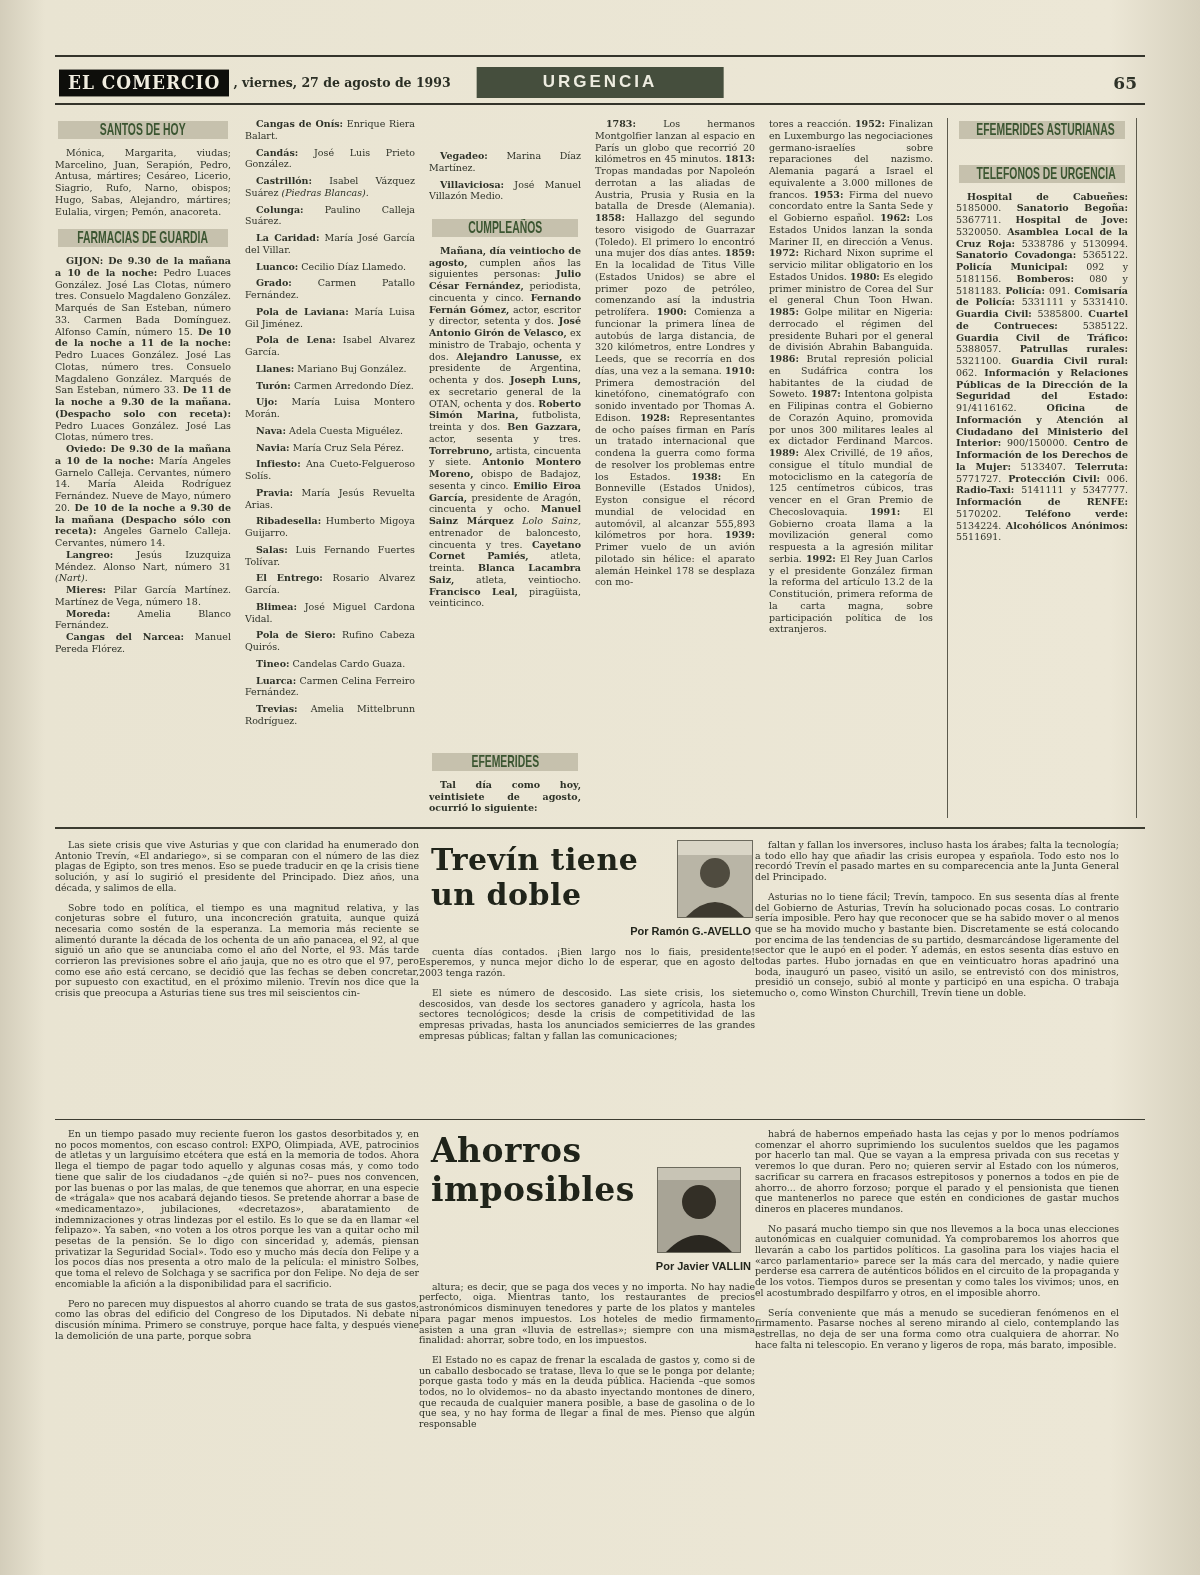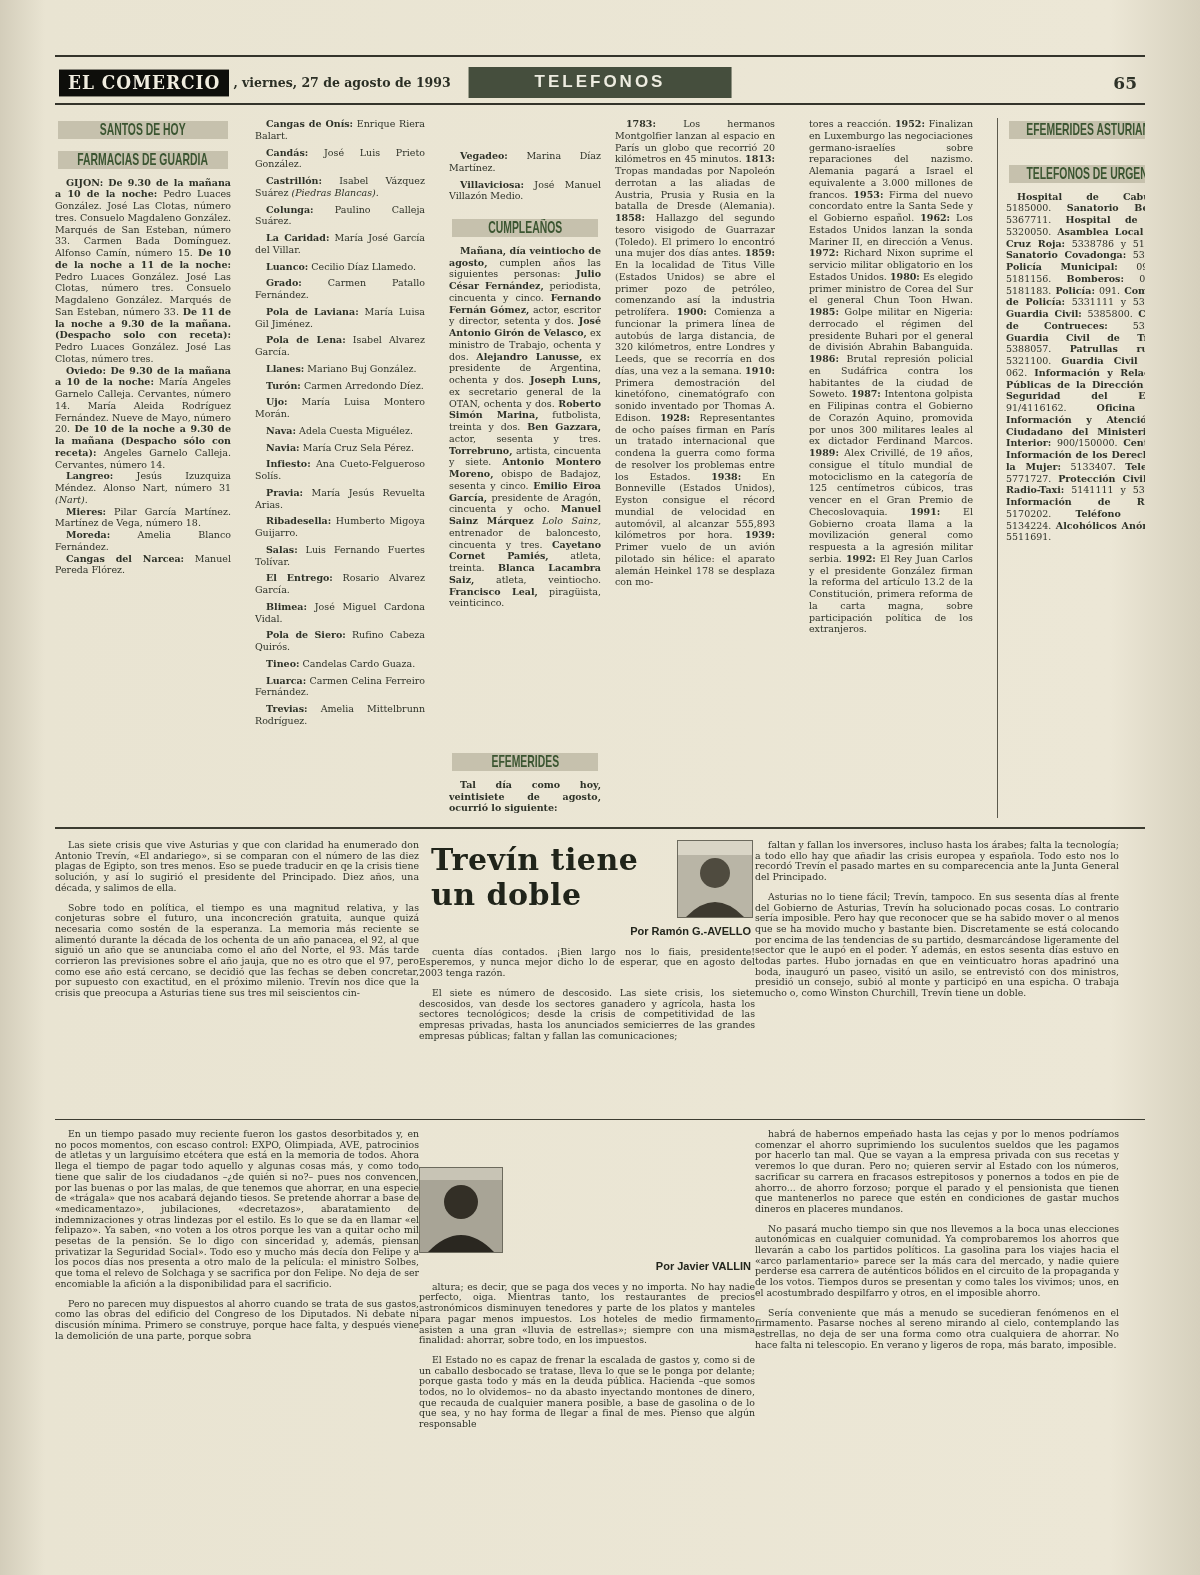--- a/index.html
+++ b/index.html
@@ -16,21 +16,21 @@
     font-weight:bold;font-size:17px;letter-spacing:1px;padding:1px 9px 3px;
     transform:scaleY(1.12);transform-origin:center;}
   .mdate{font-weight:bold;font-size:12.5px;margin-left:4px;color:#2b2f25;}
   .mag{position:absolute;left:50%;transform:translateX(-50%);
     background:#454e3d;color:#edece0;font-family:"Liberation Sans",sans-serif;
     font-weight:bold;font-size:17px;letter-spacing:3px;padding:5px 66px 6px;}
   .pageno{margin-left:auto;font-weight:bold;font-size:17px;margin-right:4px;}
 
   
   .agenda{display:grid;grid-template-columns:176px 170px 152px 160px 164px 190px;
-    column-gap:24px;margin-top:13px;height:700px;overflow:hidden;}
+    column-gap:14px;margin-top:13px;height:700px;overflow:hidden;}
   .col{overflow:hidden;font-size:9.5px;line-height:11.75px;text-align:justify;hyphens:auto;}
   .col p{margin:0;text-indent:11px;}
   .towns p{margin:0 0 5px;text-indent:11px;}
   .bar{background:#c6c1ad;color:#3b5531;text-align:center;padding:3px 0 2px;
     margin:3px 3px 8px;white-space:nowrap;overflow:hidden;}
   .bar span{display:inline-block;font-family:"Liberation Sans",sans-serif;
     font-weight:bold;font-size:13px;transform:scale(0.8,1.3);transform-origin:center;}
   .mt{margin-top:12px;}
   .mt2{margin-top:26px;}
   .col6{border-left:1px solid #5c5a4d;border-right:1px solid #5c5a4d;padding:0 8px;}
@@ -71,28 +71,29 @@
 </style>
 </head>
 <body>
 
 <div class="page">
   <div class="inner">
 
     <header class="masthead">
       <span class="brand">EL COMERCIO</span>
       <span class="mdate">, viernes, 27 de agosto de 1993</span>
-      <div class="mag"><span>TELEFONOS</span></div>
+      <div class="mag"><span>URGENCIA</span></div>
       <span class="pageno">65</span>
     </header>
 
     <section class="agenda">
 
       <div class="col">
         <div class="bar"><span>SANTOS DE HOY</span></div>
+        <p>Mónica, Margarita, viudas; Marcelino, Juan, Serapión, Pedro, Antusa, mártires; Cesáreo, Licerio, Siagrio, Rufo, Narno, obispos; Hugo, Sabas, Alejandro, mártires; Eulalia, virgen; Pemón, anacoreta.</p>
         <div class="bar mt"><span>FARMACIAS DE GUARDIA</span></div>
         <div>
             <p><b>GIJON: De 9.30 de la mañana a 10 de la noche:</b> Pedro Luaces González. José Las Clotas, número tres. Consuelo Magdaleno González. Marqués de San Esteban, número 33. Carmen Bada Domínguez. Alfonso Camín, número 15. <b>De 10 de la noche a 11 de la noche:</b> Pedro Luaces González. José Las Clotas, número tres. Consuelo Magdaleno González. Marqués de San Esteban, número 33. <b>De 11 de la noche a 9.30 de la mañana. (Despacho solo con receta):</b> Pedro Luaces González. José Las Clotas, número tres.</p>
             <p><b>Oviedo: De 9.30 de la mañana a 10 de la noche:</b> María Angeles Garnelo Calleja. Cervantes, número 14. María Aleida Rodríguez Fernández. Nueve de Mayo, número 20. <b>De 10 de la noche a 9.30 de la mañana (Despacho sólo con receta):</b> Angeles Garnelo Calleja. Cervantes, número 14.</p>
             <p><b>Langreo:</b> Jesús Izuzquiza Méndez. Alonso Nart, número 31 <i>(Nart).</i></p>
             <p><b>Mieres:</b> Pilar García Martínez. Martínez de Vega, número 18.</p>
             <p><b>Moreda:</b> Amelia Blanco Fernández.</p>
             <p><b>Cangas del Narcea:</b> Manuel Pereda Flórez.</p>
           </div>
       </div>
@@ -191,20 +192,24 @@
 
     <div class="rule thin"></div>
 
     <section class="article sect-ahorros">
       <div class="acol artbody">
           <p>En un tiempo pasado muy reciente fueron los gastos desorbitados y, en no pocos momentos, con escaso control: EXPO, Olimpiada, AVE, patrocinios de atletas y un larguísimo etcétera que está en la memoria de todos. Ahora llega el tiempo de pagar todo aquello y algunas cosas más, y como todo tiene que salir de los ciudadanos –¿de quién si no?– pues nos convencen, por las buenas o por las malas, de que tenemos que ahorrar, en una especie de «trágala» que nos acabará dejando tiesos. Se pretende ahorrar a base de «medicamentazo», jubilaciones, «decretazos», abaratamiento de indemnizaciones y otras lindezas por el estilo. Es lo que se da en llamar «el felipazo». Ya saben, «no voten a los otros porque les van a quitar ocho mil pesetas de la pensión. Se lo digo con sinceridad y, además, piensan privatizar la Seguridad Social». Todo eso y mucho más decía don Felipe y a los pocos días nos presenta a otro malo de la película: el ministro Solbes, que toma el relevo de Solchaga y se sacrifica por don Felipe. No deja de ser encomiable la afición a la disponibilidad para el sacrificio.</p>
           <p>Pero no parecen muy dispuestos al ahorro cuando se trata de sus gastos, como las obras del edificio del Congreso de los Diputados. Ni debate ni discusión mínima. Primero se construye, porque hace falta, y después viene la demolición de una parte, porque sobra</p>
         </div>
       <div class="acol">
         <div class="tblock">
+          <h1 class="title">
+            <span>Ahorros</span><br>
+            <span>imposibles</span>
+          </h1>
           <div class="photo vallin-photo">
             <svg viewBox="0 0 82 84" width="82" height="84">
               <rect width="82" height="84" fill="#a8a496"></rect>
               <rect width="82" height="12" fill="#c8c4b5"></rect>
               <circle cx="41" cy="34" r="17" fill="#332f26"></circle>
               <path d="M8 84 Q41 50 74 84 Z" fill="#2a2720"></path>
             </svg>
           </div>
         </div>
         <div class="byline">Por Javier VALLIN</div>

